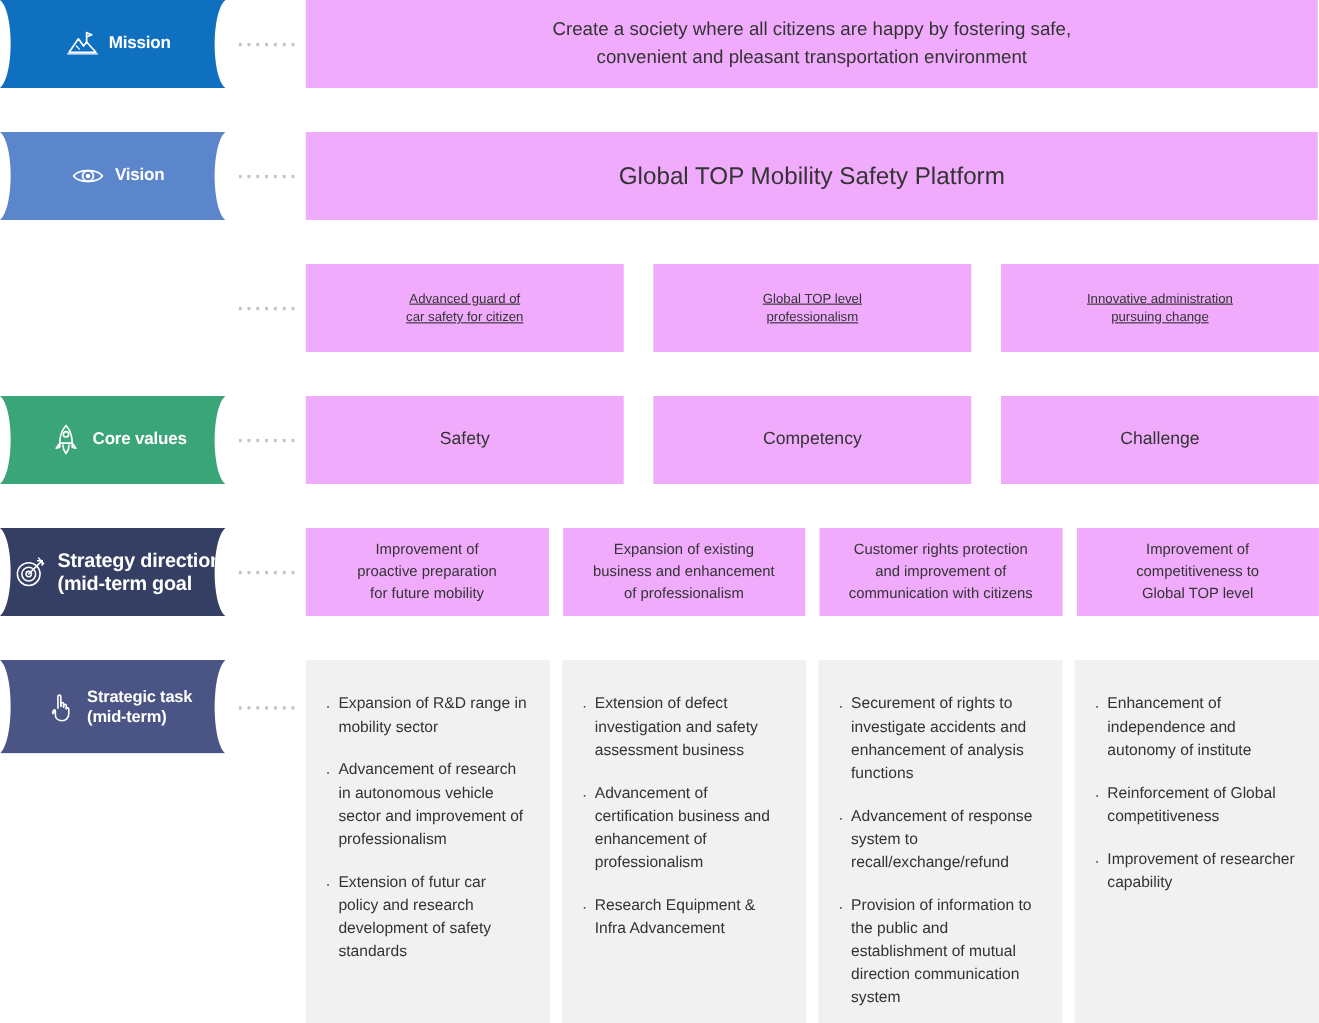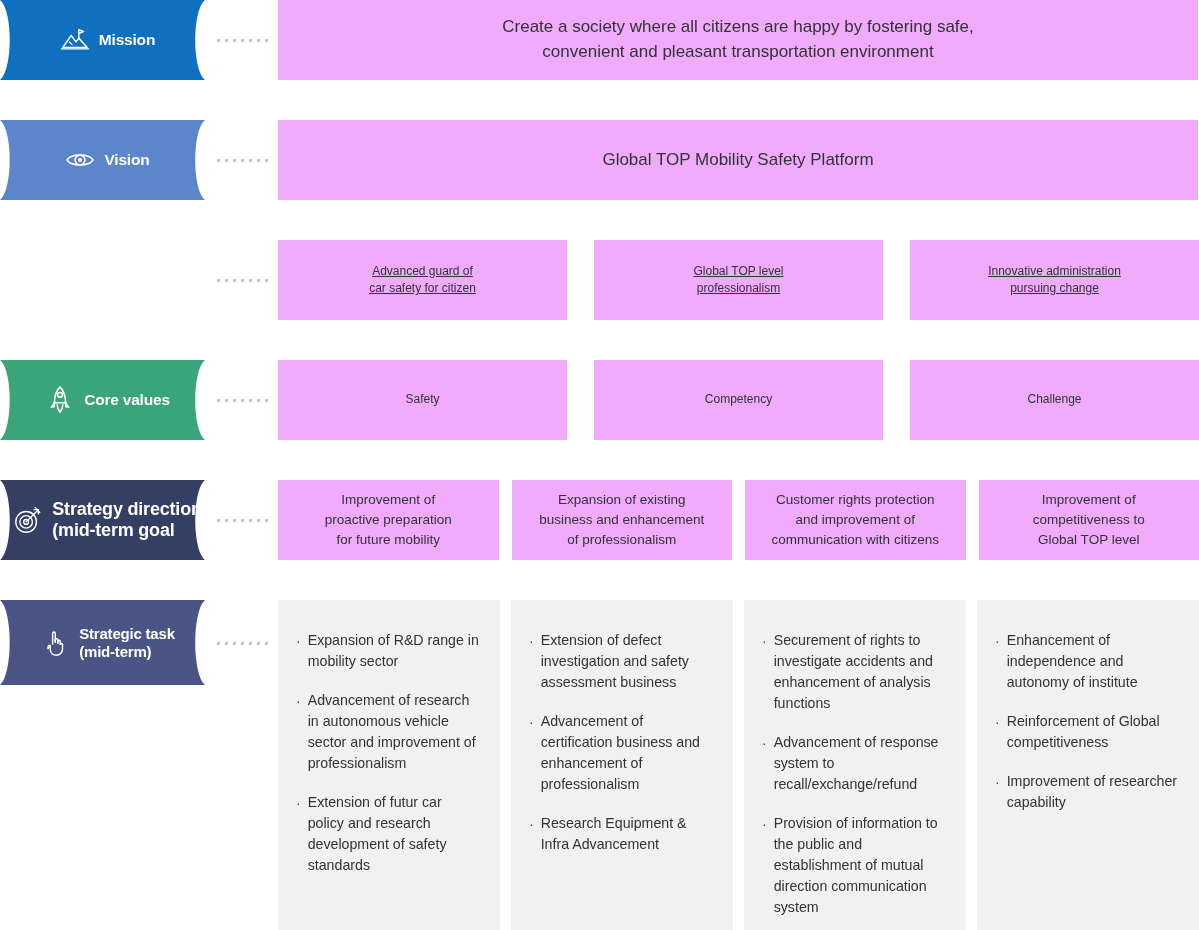--- a/index.html
+++ b/index.html
@@ -100,23 +100,23 @@
 
   
   #row-mission   { top: 0px;   height: 80px; }
   #row-vision    { top: 120px; height: 80px; }
   #row-policy    { top: 240px; height: 80px; }
   #row-values    { top: 360px; height: 80px; }
   #row-strategy  { top: 480px; height: 80px; }
   #row-task      { top: 600px; height: 85px; }
 
   #row-mission .panel-text  { font-size: 17px; }
-  #row-vision  .panel-text  { font-size: 17px; }
+  #row-vision  .panel-text  { font-size: 22px; }
   #row-policy  .panel-text  { font-size: 12px; text-decoration: underline; }
-  #row-values  .panel-text  { font-size: 12px; }
+  #row-values  .panel-text  { font-size: 16px; }
   #row-strategy .panel-text { font-size: 13.5px; line-height: 1.5; }
 
   #row-mission .content,
   #row-vision .content { right: 1px; }
   #row-policy .content,
   #row-values .content { gap: 27px; }
   #row-strategy .content { }
 
   
   #row-strategy .badge-label { font-size: 18px; line-height: 1.16; }

